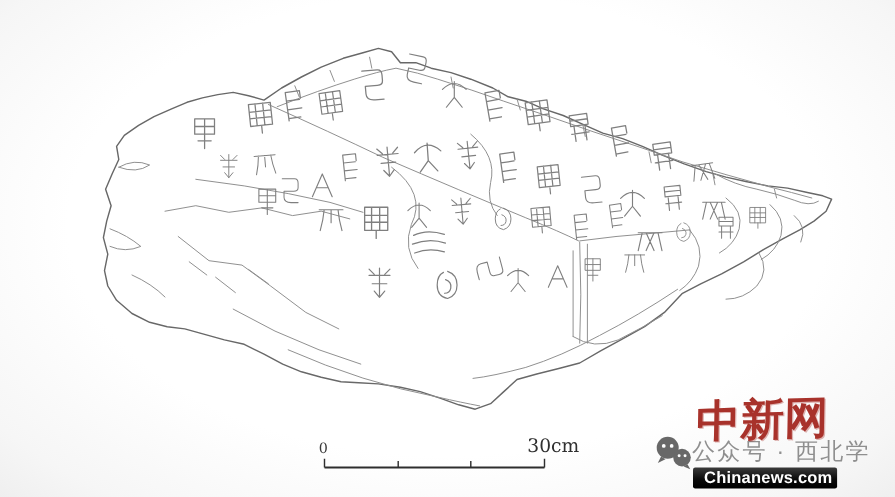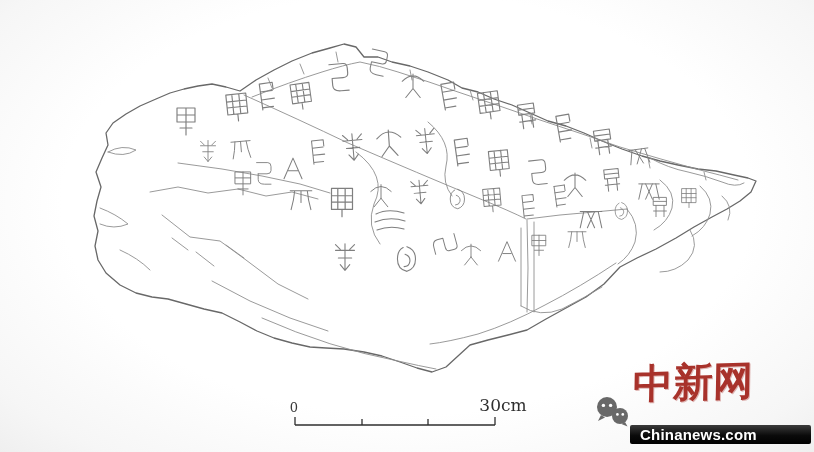--- a/index.html
+++ b/index.html
@@ -20,21 +20,21 @@
     font-family:"Liberation Sans", sans-serif;white-space:nowrap;
   }
   .cnn-logo{
     position:absolute;left:633px;top:358px;width:170px;
     font-size:40px;line-height:46px;font-weight:bold;color:#a8322b;
     transform:rotate(-2deg) skewX(-3deg);
     font-family:"DejaVu Serif", serif;white-space:nowrap;
     text-shadow:1px 1px 0 rgba(168,50,43,.35);
   }
   .cnn-banner{
-    position:absolute;left:630px;top:425px;width:181px;height:19px;
+    position:absolute;left:630px;top:425px;width:131px;height:19px;
     background:linear-gradient(180deg,#3b3b3b 0%,#0b0b0b 55%,#000 100%);
     border-radius:2px;
     color:#fff;font-weight:bold;font-size:15px;line-height:19px;
     padding-left:10px;box-sizing:border-box;letter-spacing:.2px;
     font-family:"Liberation Sans", sans-serif;
   }
   svg .ln{fill:none;stroke-linecap:round;stroke-linejoin:round;}
 </style>
 </head>
 <body>
@@ -183,20 +183,21 @@
         <line x1="428" y1="419" x2="428" y2="425"></line>
         <line x1="495" y1="417" x2="495" y2="425"></line>
       </g>
       <text x="294" y="412" font-size="13" fill="#3a3a3a" font-family="DejaVu Serif, serif" text-anchor="middle">0</text>
       <text x="503" y="411" font-size="17" fill="#2f2f2f" font-family="DejaVu Serif, serif" text-anchor="middle">30cm</text>
     </g>
   </svg>
 
   <div class="logo-block">
 
+    <span class="wm-text">公众号 · 西北学</span>
 
     <svg class="wechat-icon" viewBox="0 0 34 33">
       <g fill="#4f4f4f">
         <circle cx="11" cy="11" r="10"></circle>
         <path d="M5,19 L2,25 L9,21.5 Z"></path>
         <circle cx="24" cy="20" r="8"></circle>
         <path d="M29,26 L31.5,30.5 L25.5,28 Z"></path>
       </g>
       <g fill="#ffffff">
         <circle cx="7.4" cy="9.4" r="1.7"></circle>

